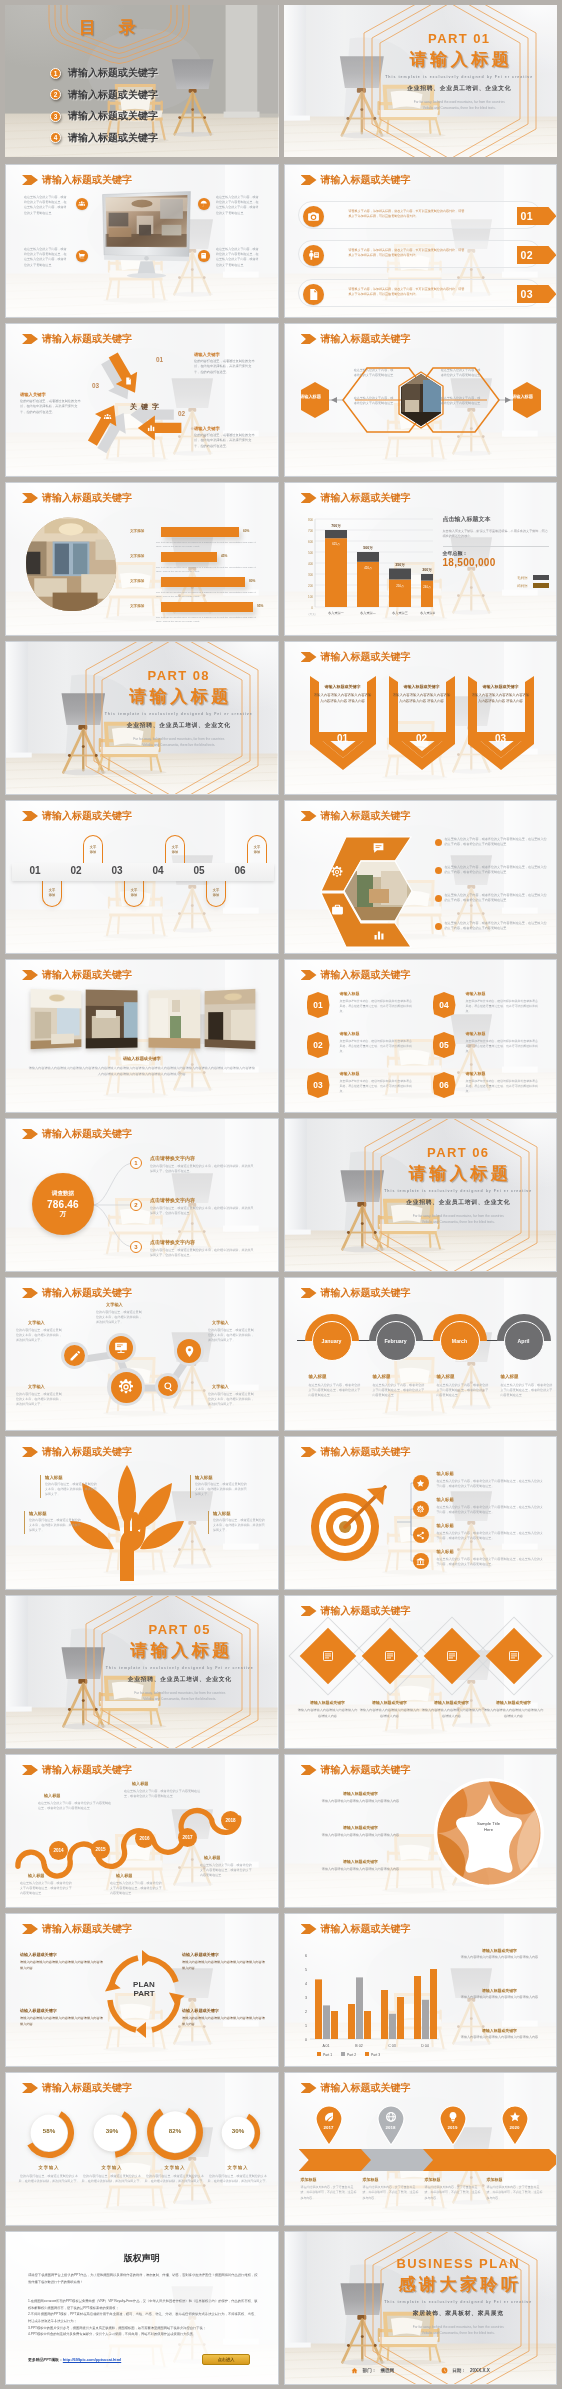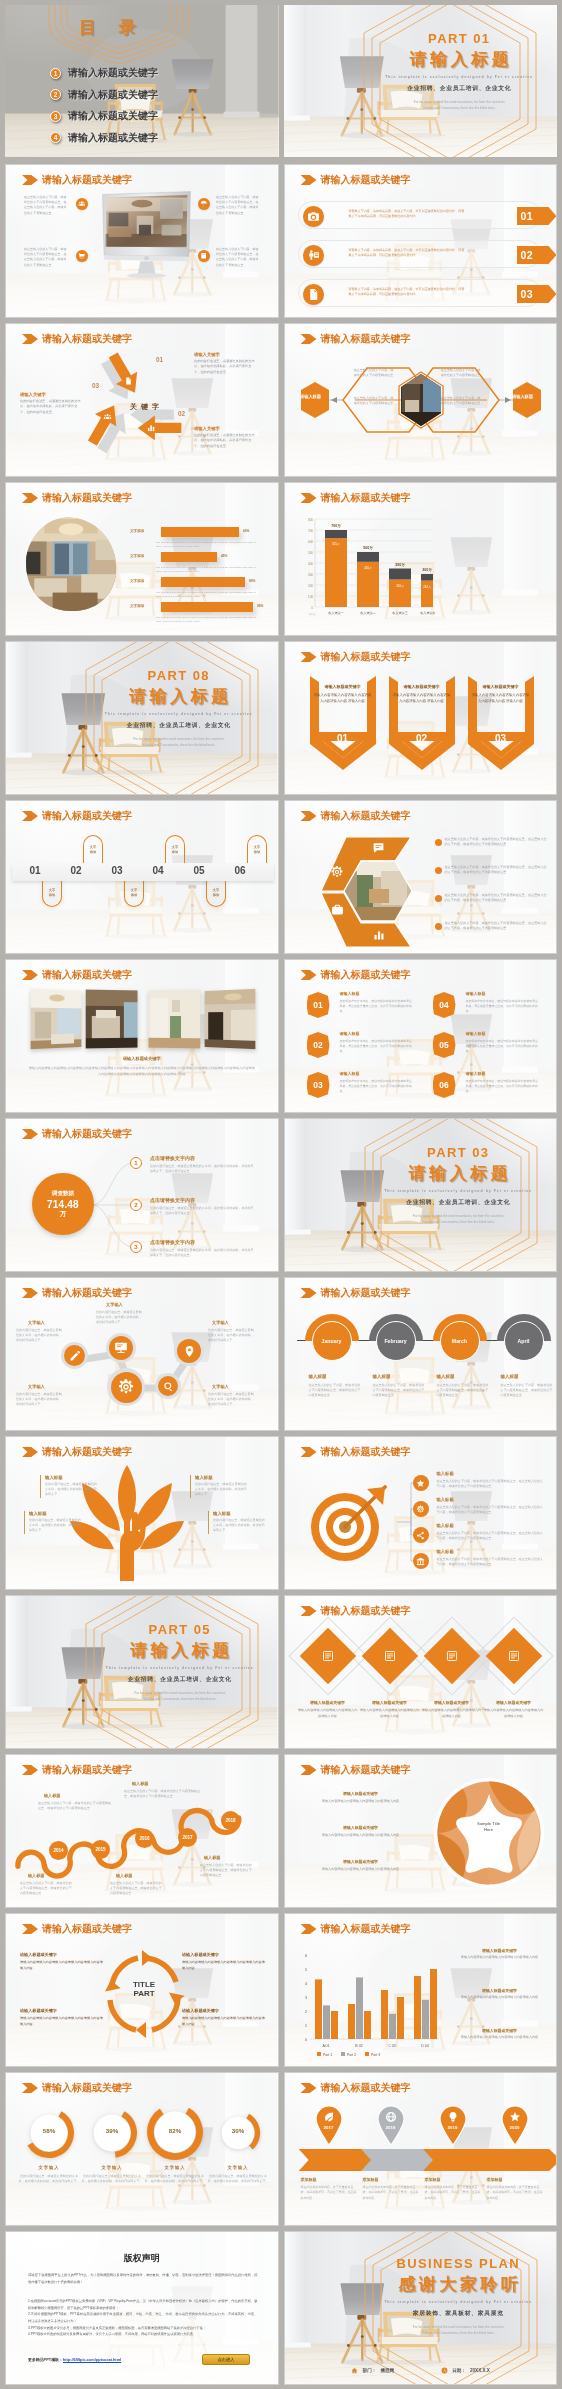--- a/index.html
+++ b/index.html
@@ -1387,20 +1387,37 @@
         <text x="105" y="76">250万</text>
             <text x="132" y="77">240万</text>
       </g>
       <g font-size="3.1" fill="#5e5e60" text-anchor="middle" font-family="Liberation Sans">
         <text x="41" y="103">收入来源一</text>
             <text x="73" y="103">收入来源二</text>
         <text x="105" y="103">收入来源三</text>
             <text x="133" y="103">收入来源四</text>
       </g>
     </svg>
+    <div class="cc-panel">
+      <div class="cc-t">点击输入标题文本</div>
+      <div class="cc-x">点击输入简要文字解说，解说文字尽量概括精炼，不用多余的文字修饰，简洁精准的阐述您的核心</div>
+      <div class="cc-hr"></div>
+      <div class="cc-tl">全年总额：</div>
+      <div class="cc-tv">18,500,000</div>
+      <div class="cc-leg">
+        <div>
+              <span>毛利润</span>
+              <i style="background:#4d4d4f"></i>
+            </div>
+        <div>
+              <span>纯利润</span>
+              <i style="background:#8a6118"></i>
+            </div>
+      </div>
+    </div>
   </div>
 </div>
 
 <div class="rowN">
 
   <div class="slide">
 
 <div class="bg">
 <svg viewBox="0 0 274 154" preserveAspectRatio="none">
   <rect x="0" y="0" width="274" height="116" fill="url(#gw)"></rect>
@@ -2198,21 +2215,21 @@
         </div>
     <svg style="position:absolute;left:84px;top:34px;width:48px;height:102px;z-index:4" viewBox="0 0 48 102">
       <g fill="none" stroke="#cdd0d4" stroke-width=".7">
         <path d="M2 52 C20 52 22 10 44 10"></path>
         <path d="M2 52 L44 52"></path>
         <path d="M2 52 C20 52 22 94 44 94"></path>
       </g>
     </svg>
     <div class="bc-circle">
       <span class="l1">调查数据</span>
-      <span class="l2">714.48</span>
+      <span class="l2">786.46</span>
       <span class="l3">万</span>
     </div>
     <div class="bc-num" style="top:38px">1</div>
     <div class="bc-t" style="top:36px">点击请替换文字内容</div>
     <div class="bc-x" style="top:45px">您的内容打在这里，或者通过复制您的文本后，在此框中选择粘贴，并选择只保留文字，您的内容打在这里。</div>
     <div class="bc-num" style="top:80px">2</div>
     <div class="bc-t" style="top:78px">点击请替换文字内容</div>
     <div class="bc-x" style="top:87px">您的内容打在这里，或者通过复制您的文本后，在此框中选择粘贴，并选择只保留文字，您的内容打在这里。</div>
     <div class="bc-num" style="top:122px">3</div>
     <div class="bc-t" style="top:120px">点击请替换文字内容</div>
@@ -2267,21 +2284,21 @@
 </div>
 
     <svg class="sec-hex" style="left:68px;top:-22px;width:196px;height:196px" viewBox="0 0 196 196">
       <g fill="none" stroke="#eba967" stroke-width=".9">
         <path d="M98 2 L184 50 L184 146 L98 194 L12 146 L12 50 Z"></path>
         <path d="M98 11 L176 55 L176 141 L98 185 L20 141 L20 55 Z"></path>
         <path d="M98 20 L168 60 L168 136 L98 176 L28 136 L28 60 Z"></path>
       </g>
     </svg>
     <div class="sec-body" style="left:82px;right:6px">
-      <div class="sec-part">PART 03</div>
+      <div class="sec-part">PART 06</div>
       <div class="sec-title">请输入标题</div>
       <div class="sec-en">This template is exclusively designed by Fei er creative</div>
       <div class="sec-zh">企业招聘、企业员工培训、企业文化</div>
       <div class="sec-lorem">Far far away, behind the word mountains, far from the countries Vokalia and Consonantia, there live the blind texts.</div>
     </div>
   </div>
 </div>
 
 <div class="rowN">
 
@@ -3376,21 +3393,21 @@
         <path d="M38 84 A34 34 0 0 1 12 54"></path>
         <path d="M14 38 A34 34 0 0 1 40 12"></path>
       </g>
       <g fill="#e8821e">
         <path d="M44 4 L54 12 L44 20 Z"></path>
         <path d="M86 48 L78 58 L70 48 Z" transform="rotate(12 78 52)"></path>
         <path d="M48 92 L38 84 L48 76 Z"></path>
         <path d="M6 44 L14 34 L22 44 Z" transform="rotate(-12 14 40)"></path>
       </g>
     </svg>
-    <div class="cy-c"><span>TITLE</span><br><span>PART</span></div>
+    <div class="cy-c"><span>PLAN</span><br><span>PART</span></div>
     <div class="cy-t" style="left:14px;top:38px">请输入标题或关键字</div>
     <div class="cy-x" style="left:14px;top:46px">请输入内容请输入内容请输入内容请输入内容请输入内容请输入内容</div>
     <div class="cy-t" style="left:14px;top:94px">请输入标题或关键字</div>
     <div class="cy-x" style="left:14px;top:102px">请输入内容请输入内容请输入内容请输入内容请输入内容请输入内容</div>
     <div class="cy-t" style="left:176px;top:38px">请输入标题或关键字</div>
     <div class="cy-x" style="left:176px;top:46px">请输入内容请输入内容请输入内容请输入内容请输入内容请输入内容</div>
     <div class="cy-t" style="left:176px;top:94px">请输入标题或关键字</div>
     <div class="cy-x" style="left:176px;top:102px">请输入内容请输入内容请输入内容请输入内容请输入内容请输入内容</div>
   </div>
 

